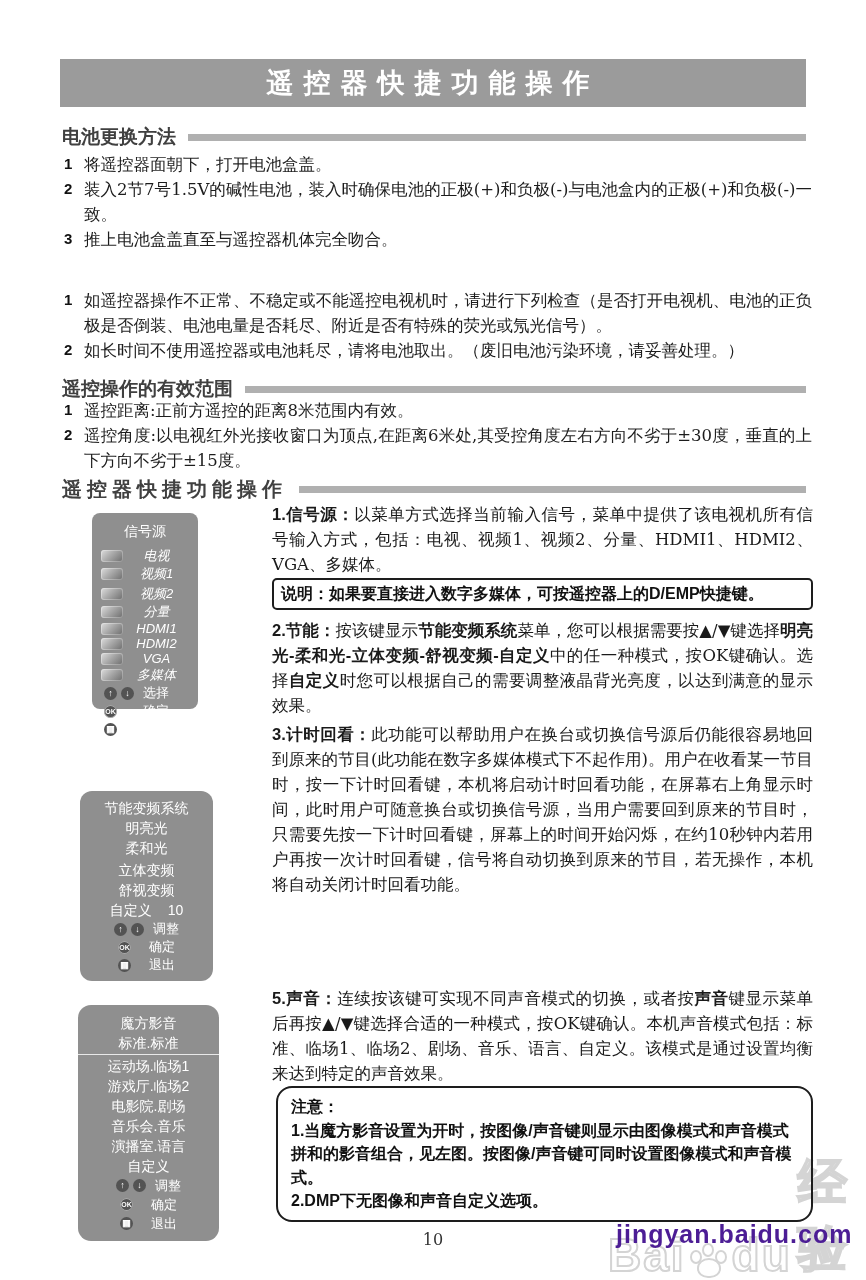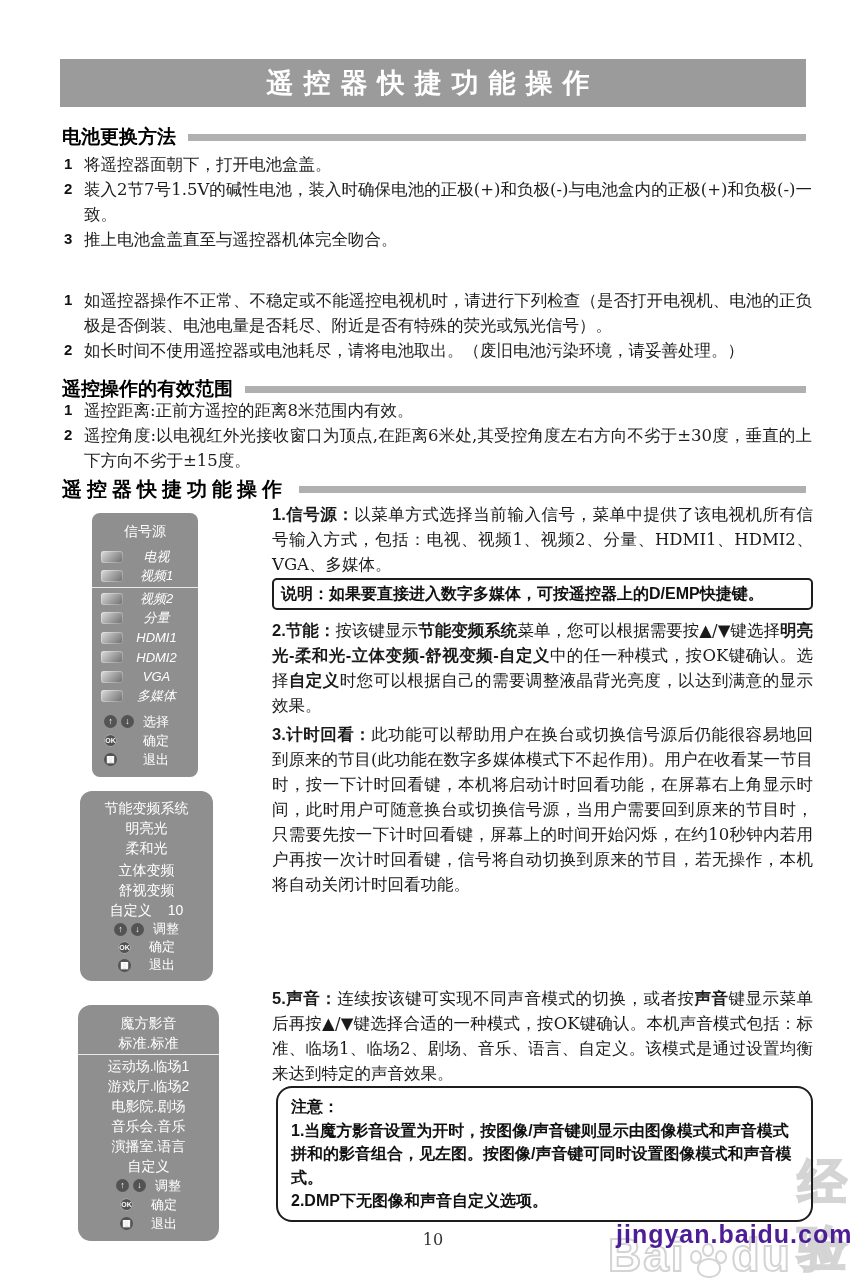--- a/index.html
+++ b/index.html
@@ -7,34 +7,34 @@
         font-family:"Liberation Sans",sans-serif;}
 
   
   .banner{position:absolute;left:60px;top:59px;width:746px;height:48px;
           background:var(--banner-gray,#9b9b9b);color:#fff;display:flex;
           align-items:center;justify-content:center;
           font:bold 27px "Liberation Sans",sans-serif;letter-spacing:10px;}
 
   
   .sechead{position:absolute;left:62px;width:744px;display:flex;align-items:center;gap:12px;}
-  .sectitle{font:bold 19px "Liberation Sans",sans-serif;color:#000000;white-space:nowrap;}
+  .sectitle{font:bold 19px "Liberation Sans",sans-serif;color:#404040;white-space:nowrap;}
   .sectitle.big{font-size:20px;letter-spacing:5px;}
   .secbar{flex:1;height:7px;background:var(--bar-gray,#b0b0b0);}
 
   
   .numlist{position:absolute;left:64px;width:748px;}
   .li{display:flex;}
   .num{flex:none;width:20px;font:bold 15px "Liberation Sans",sans-serif;color:#111;padding-top:3px;}
   .litext{flex:1;font:16.5px/25px "DejaVu Serif",serif;color:#1c1c1c;text-align:justify;}
 
   
   .panel{position:absolute;background:var(--panel-gray,#8f8f8f);color:#fff;
          display:flex;flex-direction:column;box-sizing:border-box;}
-  #panel-source{left:92px;top:513px;width:106px;height:264px;border-radius:8px;padding:8px 0 8px 0;}
+  #panel-source{left:92px;top:513px;width:106px;height:196px;border-radius:8px;padding:8px 0 8px 0;}
   #panel-energy{left:80px;top:791px;width:133px;height:190px;border-radius:12px;padding:7px 0;}
   #panel-cube{left:78px;top:997px;width:141px;height:236px;border-radius:13px;padding:8px 0;margin-top:8px;}
   .ptitle{text-align:center;font-size:14px;line-height:21px;margin-bottom:5px;}
   .mrow{display:flex;align-items:center;height:19.5px;padding:0 8px 0 9px;}
   .chip{flex:none;width:22px;height:12px;border-radius:3px;
         background:linear-gradient(135deg,#dedede 0%,#a9a9a9 45%,#6c6c6c 100%);
         box-shadow:inset 0 0 0 1px rgba(255,255,255,.3);}
   .mlabel{flex:1;text-align:center;font-size:13px;font-style:italic;}
   .pdivider{height:1px;background:#e9e9e9;margin:1px 0;}
   .prow{text-align:center;font-size:14px;line-height:20px;}

